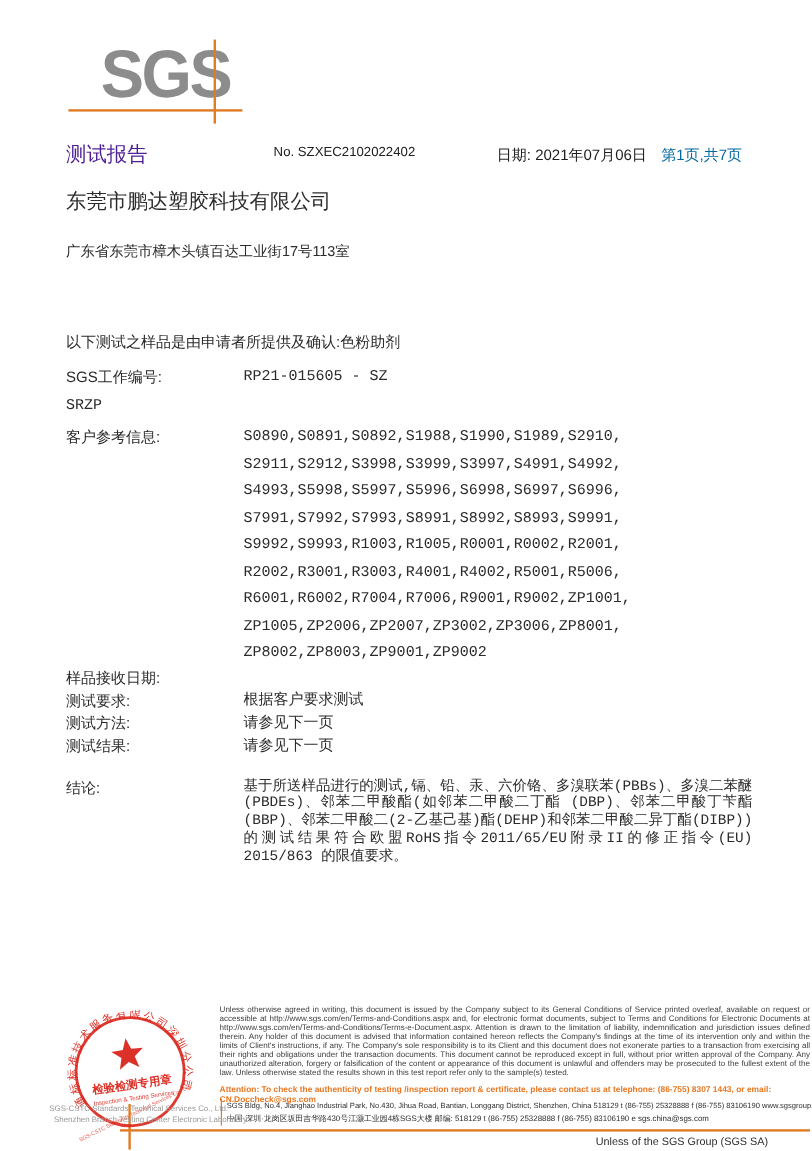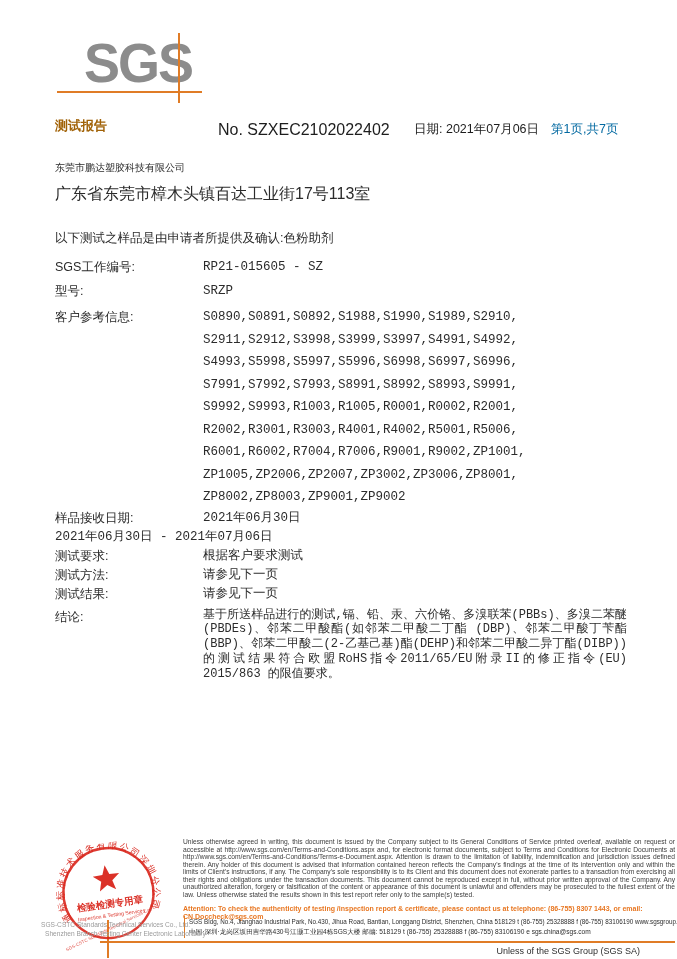--- a/index.html
+++ b/index.html
@@ -15,37 +15,37 @@
   .logo-text {
     position:absolute; left:84px; top:34px;
     font-size:54px; font-weight:bold; letter-spacing:-2px;
     color:#8c8c8c; line-height:1;
     transform:scaleY(1.04); transform-origin:top left;
   }
   .logo-hline { position:absolute; left:57px; top:91px; width:145px; height:2px; background:#e07c26; }
   .logo-vline { position:absolute; left:178px; top:33px; width:2px; height:70px; background:#e07c26; }
 
   
-  .doc-title { position:absolute; left:55px; top:117px; font-size:13px; font-weight:bold; color:#a16207; }
-  .report-no { position:absolute; left:218px; top:121px; font-size:16px; color:#1d1d1d; }
+  .doc-title { position:absolute; left:55px; top:117px; font-size:17px; font-weight:normal; color:#4c1d95; }
+  .report-no { position:absolute; left:228px; top:121px; font-size:11px; color:#1d1d1d; }
   .report-date { position:absolute; left:414px; top:121px; font-size:12.5px; color:#1d1d1d; }
   .page-info { position:absolute; left:551px; top:121px; font-size:12.5px; color:#0369a1; }
 
   
   .doc-body { position:absolute; left:55px; top:160px; width:572px; }
-  .company { font-size:10px; line-height:16px; margin-bottom:10px; }
-  .address { font-size:16px; line-height:16px; }
-  .statement { margin-top:28px; font-size:12.5px; line-height:16px; }
+  .company { font-size:17px; line-height:16px; margin-bottom:25px; }
+  .address { font-size:12px; line-height:16px; }
+  .statement { margin-top:60px; font-size:12.5px; line-height:16px; }
   .fields { margin-top:12px; }
   .frow { display:flex; font-size:12.5px; line-height:19px; }
   .frow .lbl { width:148px; flex:none; }
   .frow .val { flex:1;font-family:Liberation Mono, monospace; }
   .mb5 { margin-bottom:5px;align-items:flex-end; }
   .ref-row .lbl, .ref-row .val div { line-height:22.5px; }
-  .concl-row { margin-top:4px; }
+  .concl-row { margin-top:16px; }
   .concl-row .val { font-size:12px; line-height:14.8px; text-align:justify; }
 
   
   .legal {
     position:absolute; left:183px; top:838px; width:492px;
     font-size:6.7px; line-height:7.5px; color:#3c3c3c; text-align:justify;
   }
   .attention {
     position:absolute; left:183px; top:905px; width:492px;
     font-size:7px; line-height:7.6px; color:#e87722; font-weight:bold;
@@ -80,43 +80,40 @@
     <div class="company">东莞市鹏达塑胶科技有限公司</div>
     <div class="address">广东省东莞市樟木头镇百达工业街17号113室</div>
     <div class="statement">以下测试之样品是由申请者所提供及确认:色粉助剂</div>
 
     <div class="fields">
       <div class="frow mb5">
         <span class="lbl">SGS工作编号:</span>
         <span class="val">RP21-015605 - SZ</span>
       </div>
       <div class="frow mb5">
-        <span class="lbl">型号:</span>
         <span class="val">SRZP</span>
       </div>
       <div class="frow ref-row">
         <span class="lbl">客户参考信息:</span>
         <span class="val">
           <div>S0890,S0891,S0892,S1988,S1990,S1989,S2910,</div>
           <div>S2911,S2912,S3998,S3999,S3997,S4991,S4992,</div>
           <div>S4993,S5998,S5997,S5996,S6998,S6997,S6996,</div>
           <div>S7991,S7992,S7993,S8991,S8992,S8993,S9991,</div>
           <div>S9992,S9993,R1003,R1005,R0001,R0002,R2001,</div>
           <div>R2002,R3001,R3003,R4001,R4002,R5001,R5006,</div>
           <div>R6001,R6002,R7004,R7006,R9001,R9002,ZP1001,</div>
           <div>ZP1005,ZP2006,ZP2007,ZP3002,ZP3006,ZP8001,</div>
           <div>ZP8002,ZP8003,ZP9001,ZP9002</div>
         </span>
       </div>
       <div class="frow">
         <span class="lbl">样品接收日期:</span>
-        <span class="val">2021年06月30日</span>
       </div>
       <div class="frow">
-        <span class="val">2021年06月30日 - 2021年07月06日</span>
       </div>
       <div class="frow">
         <span class="lbl">测试要求:</span>
         <span class="val">根据客户要求测试</span>
       </div>
       <div class="frow">
         <span class="lbl">测试方法:</span>
         <span class="val">请参见下一页</span>
       </div>
       <div class="frow">

